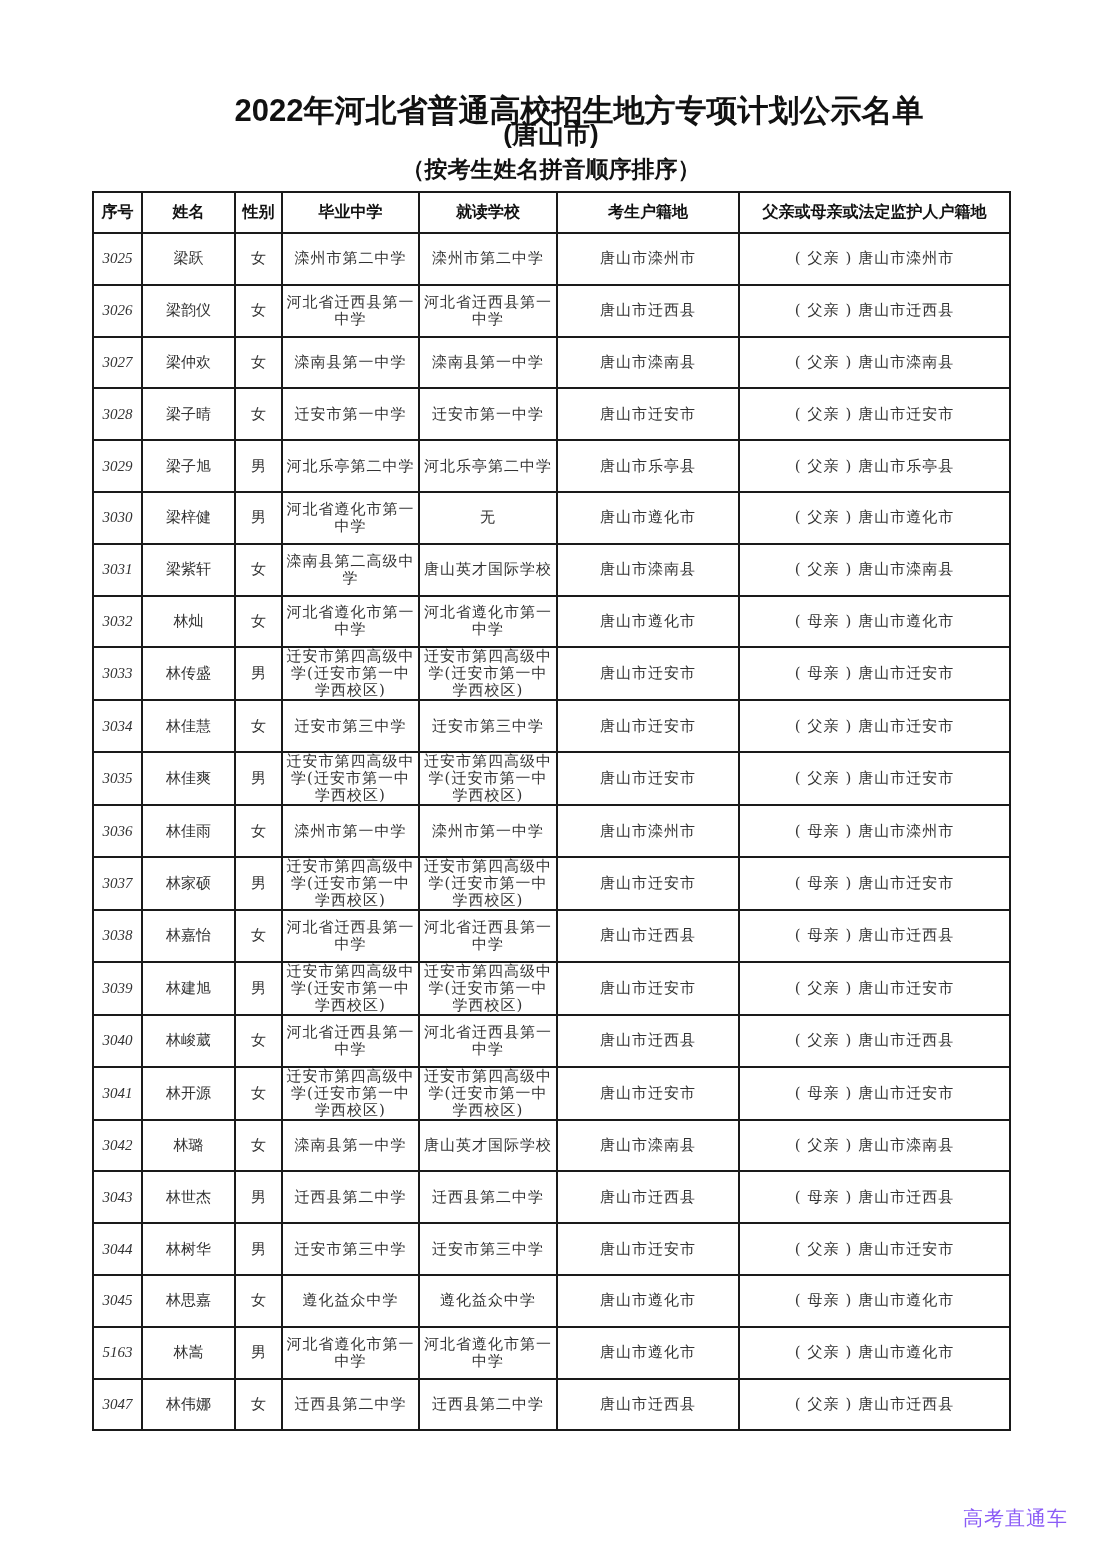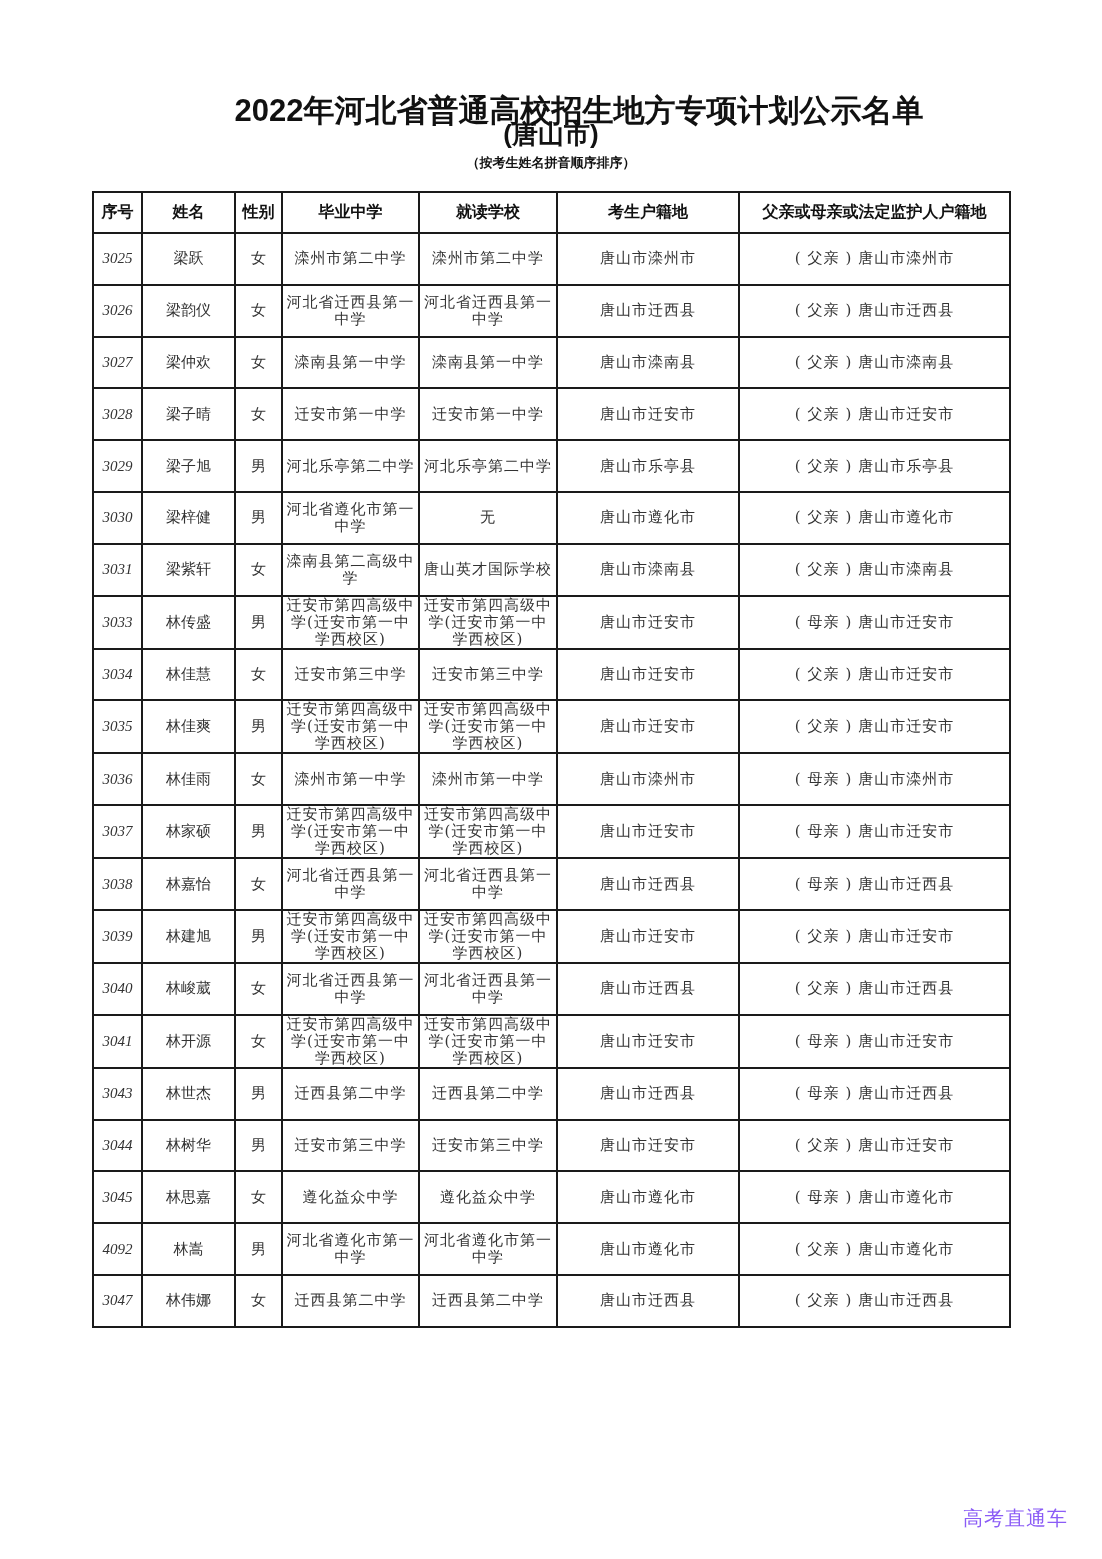--- a/index.html
+++ b/index.html
@@ -1,20 +1,20 @@
 <!DOCTYPE html>
 <html><head>
 <meta charset="utf-8">
 <style>
   html, body { margin: 0; padding: 0; background: #ffffff; }
   body { width: 1102px; height: 1559px; position: relative; overflow: hidden; font-family: "DejaVu Serif", "Liberation Serif", serif; color: #222; }
   .title { position: absolute; left: 0; width: 1102px; text-align: center; color: #111; font-family: "Liberation Sans", "DejaVu Sans", sans-serif; font-weight: bold; }
   .title1 { top: 90px; font-size: 31px; letter-spacing: 0px; padding-left: 28px; }
   .title2 { top: 117px; font-size: 26px; }
-  .title3 { top: 154px; font-size: 13px; }
+  .title3 { top: 154px; font-size: 23px; }
   table.roster { position: absolute; left: 92px; top: 191px; border-collapse: collapse; table-layout: fixed; width: 917px; }
   table.roster th, table.roster td { border: 2px solid #1a1a1a; text-align: center; vertical-align: middle; padding: 0 2px; overflow: hidden; }
   table.roster th { height: 39px; font-family: "Liberation Sans", "DejaVu Sans", sans-serif; font-weight: bold; font-size: 16px; color: #111; }
   table.roster td { height: 49.8px; font-size: 15px; line-height: 17px; color: #333; }
   td.seq { font-family: "Liberation Serif", "DejaVu Serif", serif; font-size: 15px; font-style: italic; }
   td.school { letter-spacing: 1px; padding: 0 4px; }
   td.reg { letter-spacing: 1px; }
   .gp { letter-spacing: 1px; }
   .gp .rel { margin: 0 6px; }
   .watermark { position: absolute; left: 963px; top: 1505px; font-family: "DejaVu Sans", "Liberation Sans", sans-serif; font-size: 20px; color: #8b5cf6; letter-spacing: 1px; }
@@ -105,20 +105,29 @@
       <tr>
         <td class="seq">3031</td>
         <td>梁紫轩</td>
         <td>女</td>
         <td class="school">滦南县第二高级中学</td>
         <td class="school">唐山英才国际学校</td>
         <td class="reg">唐山市滦南县</td>
         <td class="gp"><span>(</span><span class="rel">父亲</span><span>)</span> <span>唐山市滦南县</span></td>
       </tr>
       <tr>
+        <td class="seq">3032</td>
+        <td>林灿</td>
+        <td>女</td>
+        <td class="school">河北省遵化市第一中学</td>
+        <td class="school">河北省遵化市第一中学</td>
+        <td class="reg">唐山市遵化市</td>
+        <td class="gp"><span>(</span><span class="rel">母亲</span><span>)</span> <span>唐山市遵化市</span></td>
+      </tr>
+      <tr>
         <td class="seq">3033</td>
         <td>林传盛</td>
         <td>男</td>
         <td class="school">迁安市第四高级中学(迁安市第一中学西校区)</td>
         <td class="school">迁安市第四高级中学(迁安市第一中学西校区)</td>
         <td class="reg">唐山市迁安市</td>
         <td class="gp"><span>(</span><span class="rel">母亲</span><span>)</span> <span>唐山市迁安市</span></td>
       </tr>
       <tr>
         <td class="seq">3034</td>
@@ -186,20 +195,29 @@
       <tr>
         <td class="seq">3041</td>
         <td>林开源</td>
         <td>女</td>
         <td class="school">迁安市第四高级中学(迁安市第一中学西校区)</td>
         <td class="school">迁安市第四高级中学(迁安市第一中学西校区)</td>
         <td class="reg">唐山市迁安市</td>
         <td class="gp"><span>(</span><span class="rel">母亲</span><span>)</span> <span>唐山市迁安市</span></td>
       </tr>
       <tr>
+        <td class="seq">3042</td>
+        <td>林璐</td>
+        <td>女</td>
+        <td class="school">滦南县第一中学</td>
+        <td class="school">唐山英才国际学校</td>
+        <td class="reg">唐山市滦南县</td>
+        <td class="gp"><span>(</span><span class="rel">父亲</span><span>)</span> <span>唐山市滦南县</span></td>
+      </tr>
+      <tr>
         <td class="seq">3043</td>
         <td>林世杰</td>
         <td>男</td>
         <td class="school">迁西县第二中学</td>
         <td class="school">迁西县第二中学</td>
         <td class="reg">唐山市迁西县</td>
         <td class="gp"><span>(</span><span class="rel">母亲</span><span>)</span> <span>唐山市迁西县</span></td>
       </tr>
       <tr>
         <td class="seq">3044</td>
@@ -213,21 +231,21 @@
       <tr>
         <td class="seq">3045</td>
         <td>林思嘉</td>
         <td>女</td>
         <td class="school">遵化益众中学</td>
         <td class="school">遵化益众中学</td>
         <td class="reg">唐山市遵化市</td>
         <td class="gp"><span>(</span><span class="rel">母亲</span><span>)</span> <span>唐山市遵化市</span></td>
       </tr>
       <tr>
-        <td class="seq">4092</td>
+        <td class="seq">5163</td>
         <td>林嵩</td>
         <td>男</td>
         <td class="school">河北省遵化市第一中学</td>
         <td class="school">河北省遵化市第一中学</td>
         <td class="reg">唐山市遵化市</td>
         <td class="gp"><span>(</span><span class="rel">父亲</span><span>)</span> <span>唐山市遵化市</span></td>
       </tr>
       <tr>
         <td class="seq">3047</td>
         <td>林伟娜</td>

